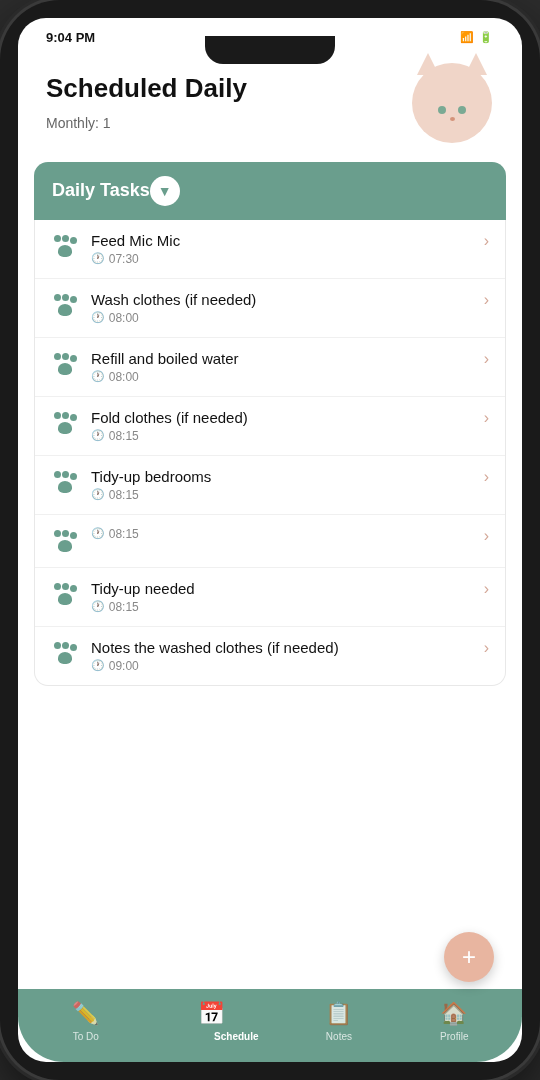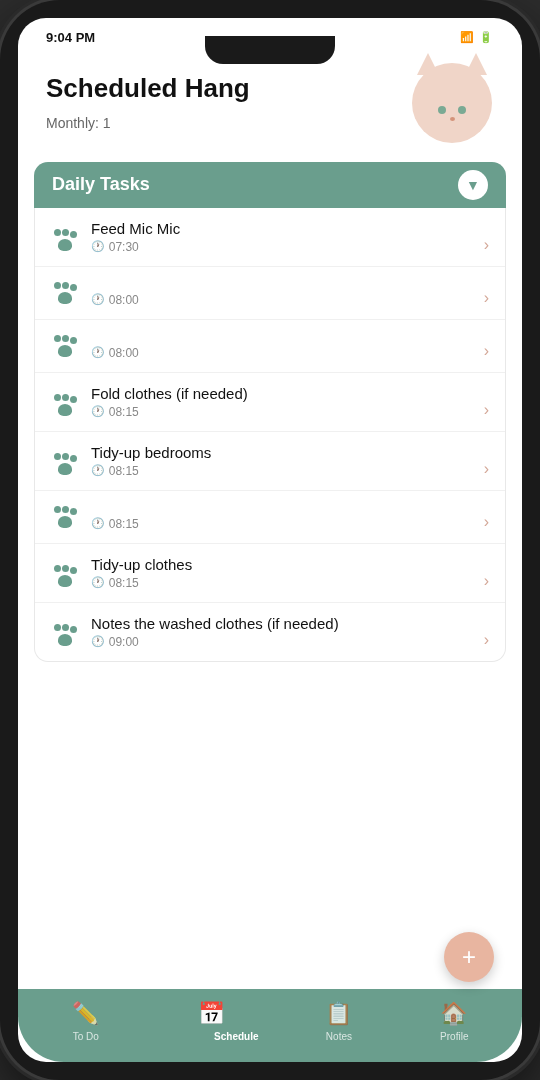--- a/index.html
+++ b/index.html
@@ -143,23 +143,23 @@
     }
 
     
     .section-container {
       margin: 16px 16px 16px;
     }
 
     .section-header {
       background: #6a9e8d;
       border-radius: 14px 14px 0 0;
-      padding: 8px 18px;
-      display: flex;
-      justify-content: space-between;
+      padding: 14px 18px;
+      display: flex;
+      justify-content: flex-start;
       align-items: center;
     }
 
     .section-title {
       color: #fff;
       font-size: 18px;
       font-weight: 700;
     }
 
     .collapse-btn {
@@ -183,21 +183,21 @@
     .task-list {
       background: #fff;
       border: 1px solid #e8e8e8;
       border-top: none;
       border-radius: 0 0 14px 14px;
       overflow: hidden;
     }
 
     .task-item {
       display: flex;
-      align-items: flex-end;
+      align-items: flex-start;
       padding: 12px 16px;
       border-bottom: 1px solid #f0f0f0;
       position: relative;
     }
 
     .task-item:last-child {
       border-bottom: none;
     }
 
     .task-icon {
@@ -344,21 +344,21 @@
     <div class="notch"></div>
 
     <div class="status-bar">
       <span class="status-time">9:04 PM</span>
       <span class="status-icons">📶 🔋</span>
     </div>
 
     <div class="scroll-container">
 
       <div class="header-area">
-        <h1 class="page-title">Scheduled Hang</h1>
+        <h1 class="page-title">Scheduled Daily</h1>
         <div class="stats-text">
           <div>Monthly: 1</div>
         </div>
 
         <div class="cat-decoration">
           <div class="cat-face">
             <div class="cat-ear-left"></div>
             <div class="cat-ear-right"></div>
             <div style="text-align:center; margin-top: 10px;">
               <div class="cat-eyes">
@@ -403,38 +403,40 @@
           <div class="task-item">
             <div class="task-icon">
               <div class="cat-paw">
                 <div class="paw-toe paw-toe-1"></div>
                 <div class="paw-toe paw-toe-2"></div>
                 <div class="paw-toe paw-toe-3"></div>
                 <div class="paw-main"></div>
               </div>
             </div>
             <div class="task-content">
+              <div class="task-name">Wash clothes (if needed)</div>
               <div class="task-time">
                 <span class="clock-icon">🕐</span>
                 <span>08:00</span>
               </div>
             </div>
             <span class="task-arrow">›</span>
           </div>
 
           <div class="task-item">
             <div class="task-icon">
               <div class="cat-paw">
                 <div class="paw-toe paw-toe-1"></div>
                 <div class="paw-toe paw-toe-2"></div>
                 <div class="paw-toe paw-toe-3"></div>
                 <div class="paw-main"></div>
               </div>
             </div>
             <div class="task-content">
+              <div class="task-name">Refill and boiled water</div>
               <div class="task-time">
                 <span class="clock-icon">🕐</span>
                 <span>08:00</span>
               </div>
             </div>
             <span class="task-arrow">›</span>
           </div>
 
           <div class="task-item">
             <div class="task-icon">
@@ -495,21 +497,21 @@
           <div class="task-item">
             <div class="task-icon">
               <div class="cat-paw">
                 <div class="paw-toe paw-toe-1"></div>
                 <div class="paw-toe paw-toe-2"></div>
                 <div class="paw-toe paw-toe-3"></div>
                 <div class="paw-main"></div>
               </div>
             </div>
             <div class="task-content">
-              <div class="task-name">Tidy-up clothes</div>
+              <div class="task-name">Tidy-up needed</div>
               <div class="task-time">
                 <span class="clock-icon">🕐</span>
                 <span>08:15</span>
               </div>
             </div>
             <span class="task-arrow">›</span>
           </div>
 
           <div class="task-item">
             <div class="task-icon">

